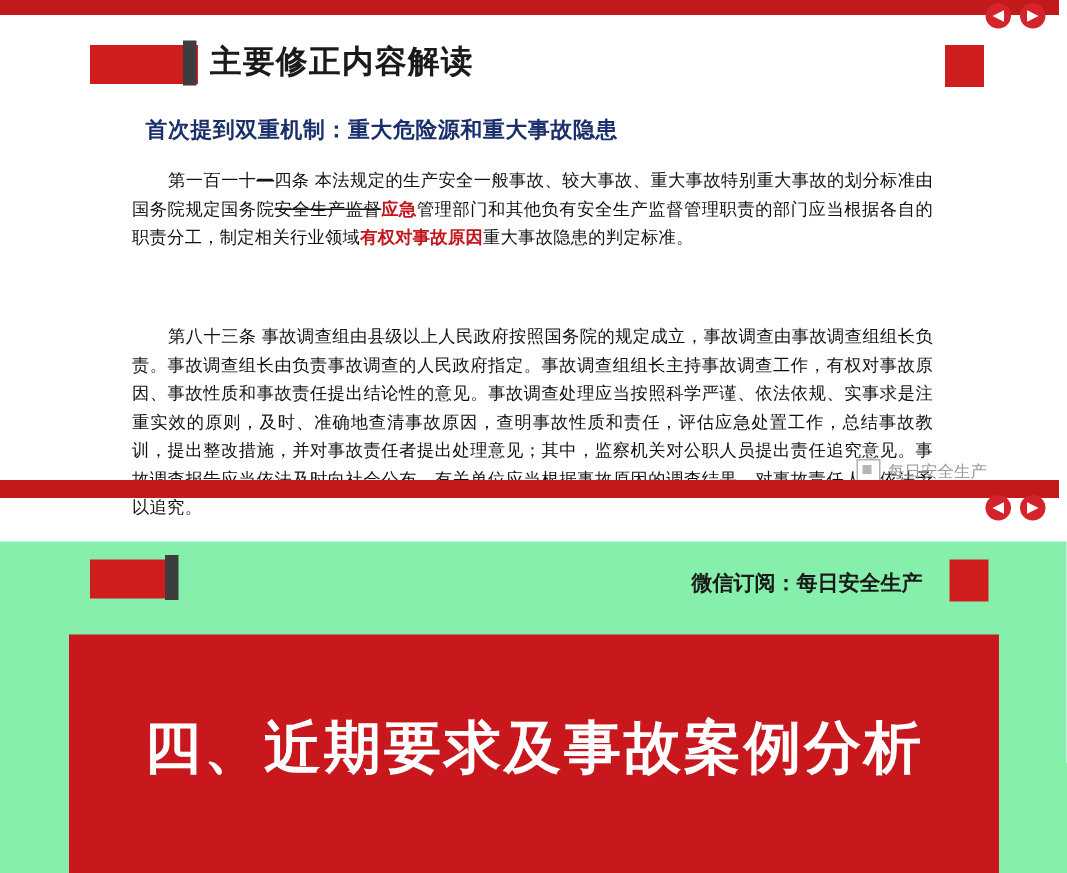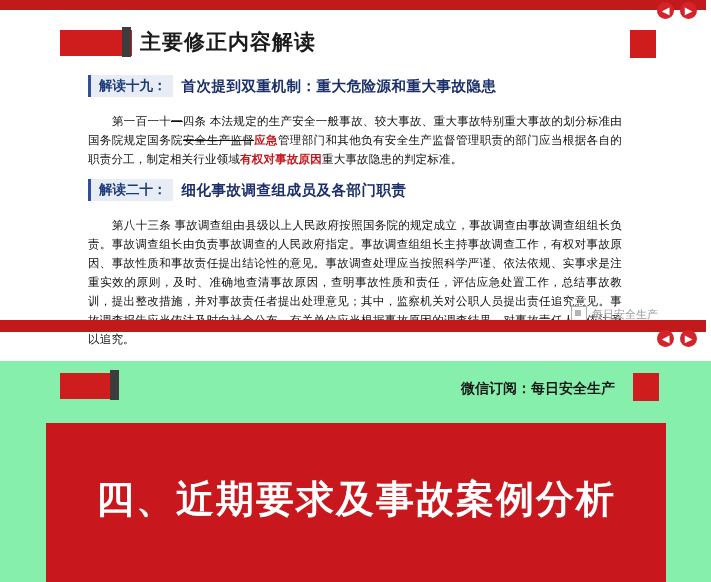--- a/index.html
+++ b/index.html
@@ -243,32 +243,27 @@
   <div class="slide1">
     <div class="s1-topbar"></div>
     <div class="s1-topbar-white"></div>
 
     <div class="s1-redblock"></div>
     <div class="s1-darkbar"></div>
     <div class="s1-title">主要修正内容解读</div>
     <div class="s1-right-red"></div>
 
     <div class="sec-head" style="left:88px; top:74px;">
-      <span class="sec-tag">解读十九：</span>
       <span class="sec-text">首次提到双重机制：重大危险源和重大事故隐患</span>
     </div>
 
     <div class="para" style="left:88px; top:112px; width:534px;">
       <span class="indent"></span><span id="seg-s1"><span>第一百一十</span><span class="strike">一</span><span class="b">四条</span><span> 本法规定的生产安全一般事故、较大事故、重大事故特别重大事故的划分标准由国务院规定国务院</span><span class="strike">安全生产监督</span><span class="red">应急</span><span>管理部门和其他负有安全生产监督管理职责的部门应当根据各自的职责分工，制定相关行业领域</span><span class="red">有权对事故原因</span><span>重大事故隐患的判定标准。</span></span>
     </div>
 
-    <div class="sec-head" style="left:88px; top:178px;">
-      <span class="sec-tag">解读二十：</span>
-      <span class="sec-text">细化事故调查组成员及各部门职责</span>
-    </div>
 
     <div class="para" style="left:88px; top:216px; width:534px;">
       <span class="indent"></span><span id="seg-s2"><span>第八十三条 </span><span class="b">事故调查组由县级以上人民政府按照国务院的规定成立，事故调查由事故调查组组长负责。事故调查组长由负责事故调查的人民政府指定。事故调查组组长主持事故调查工作，有权对事故原因、事故性质和事故责任提出结论性的意见。</span><span>事故调查处理应当按照科学严谨、依法依规、实事求是注重实效的原则，及时、准确地查清事故原因，查明事故性质和责任，</span><span class="b">评估应急处置工作，</span><span>总结事故教训，提出整改措施，并对事故责任者提出处理意见；其中，</span><span class="b">监察机关对公职人员提出责任追究意见。</span><span>事故调查报告应当依法及时向社会公布。</span><span class="b">有关单位应当根据事故原因的调查结果，对事故责任人员依法予以追究。</span></span>
     </div>
 
     <div class="s1-wm">
       <span class="qr"></span>
       <span>每日安全生产</span>
     </div>
 

